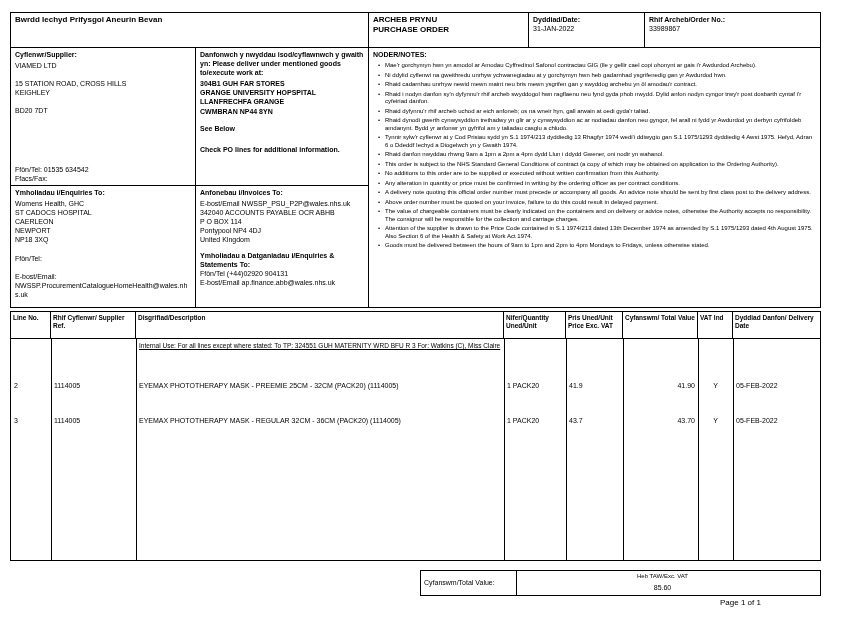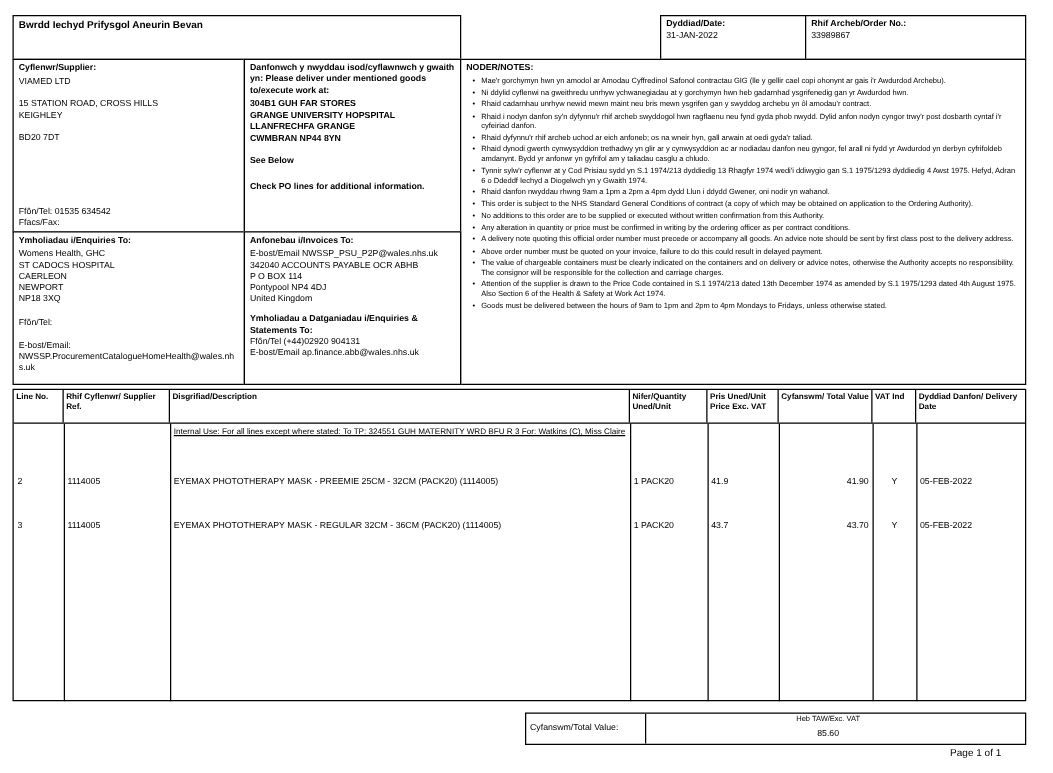--- a/index.html
+++ b/index.html
@@ -39,29 +39,33 @@
   .internal{height:40px}
   .internal-note{text-decoration:underline;font-size:6.5px;line-height:1.3}
   .drow{height:35px}
   .right{text-align:right}
   .center{text-align:center}
   .totals{left:420px;top:570px;width:401px;height:26px;padding:0}
   .tot-label{position:absolute;left:0;top:0;bottom:0;width:96px;border-right:1px solid #000;padding:7px 3px 0;box-sizing:border-box;font-size:7px}
   .tot-val{position:absolute;left:204px;top:2px;width:75px;text-align:center}
   .tot-cap{font-size:6px}
   .tot-num{font-size:7px;margin-top:2px}
-  .pagefoot{position:absolute;left:680px;top:598px;width:121px;text-align:right;font-size:8px}
+  .pagefoot{position:absolute;left:720px;top:598px;width:121px;font-size:8px}
 </style>
 </head>
 <body>
 
 <div class="page">
 
   <div class="box org">
     <div class="bold">Bwrdd Iechyd Prifysgol Aneurin Bevan</div>
+  </div>
+  <div class="box title">
+    <div class="bold">ARCHEB PRYNU</div>
+    <div class="bold">PURCHASE ORDER</div>
   </div>
   <div class="box datebox">
     <div class="bold">Dyddiad/Date:</div>
     <div>31-JAN-2022</div>
   </div>
   <div class="box orderbox">
     <div class="bold">Rhif Archeb/Order No.:</div>
     <div>33989867</div>
   </div>
 

